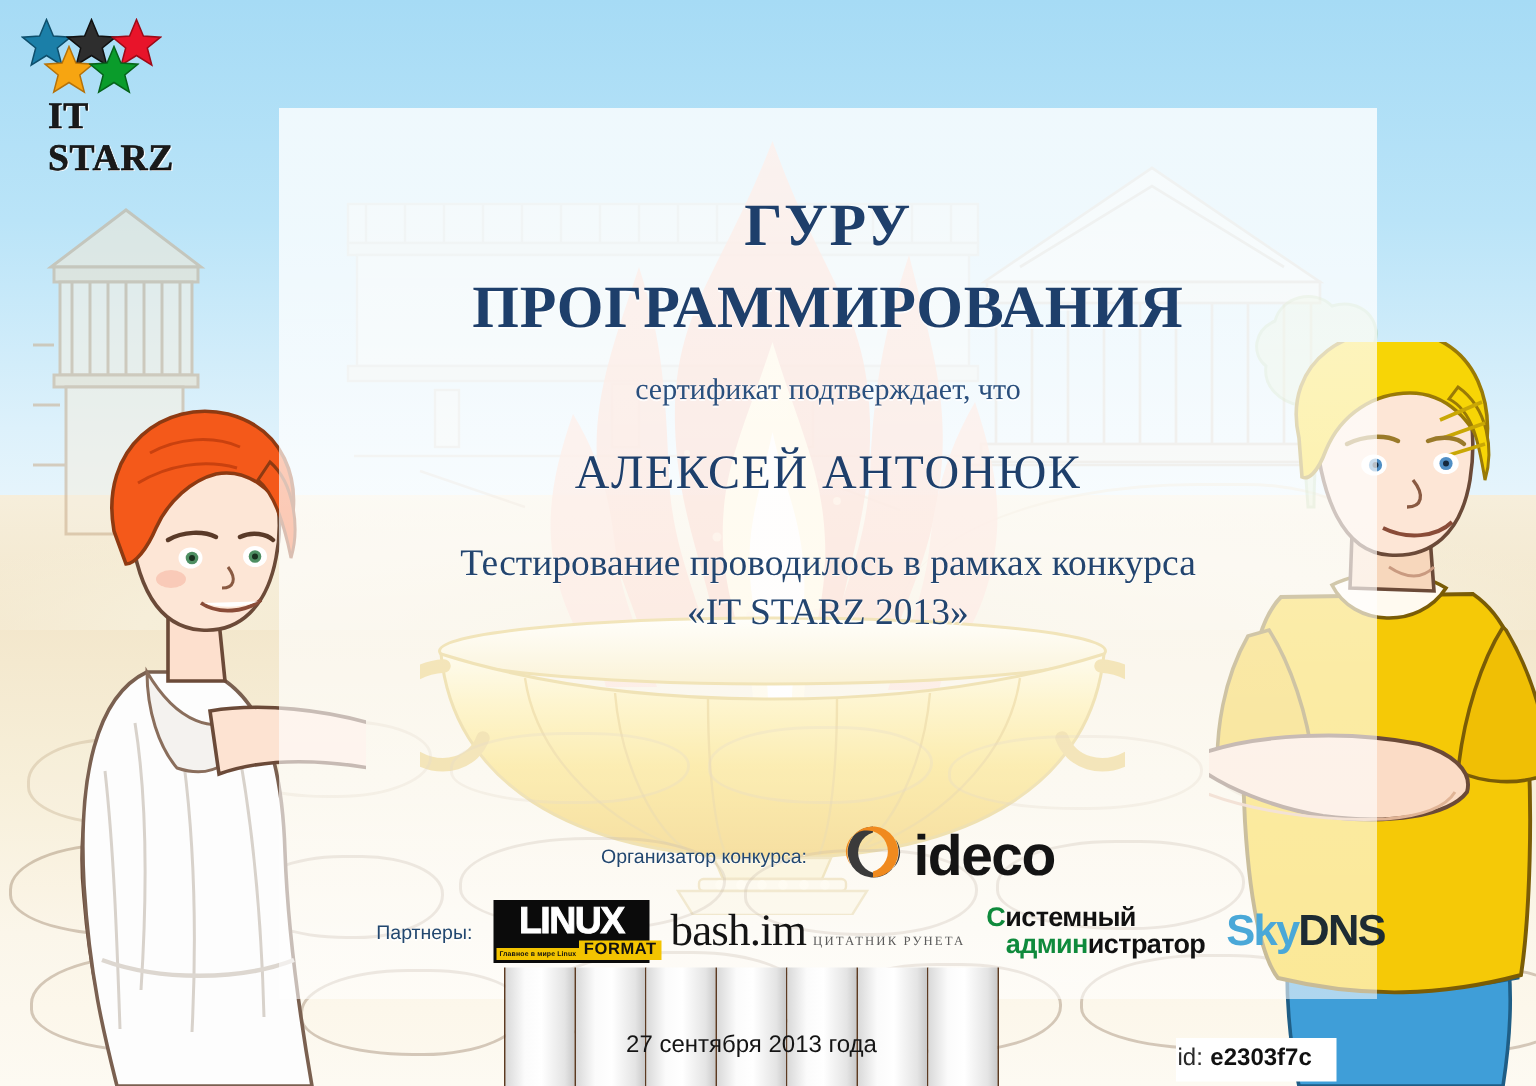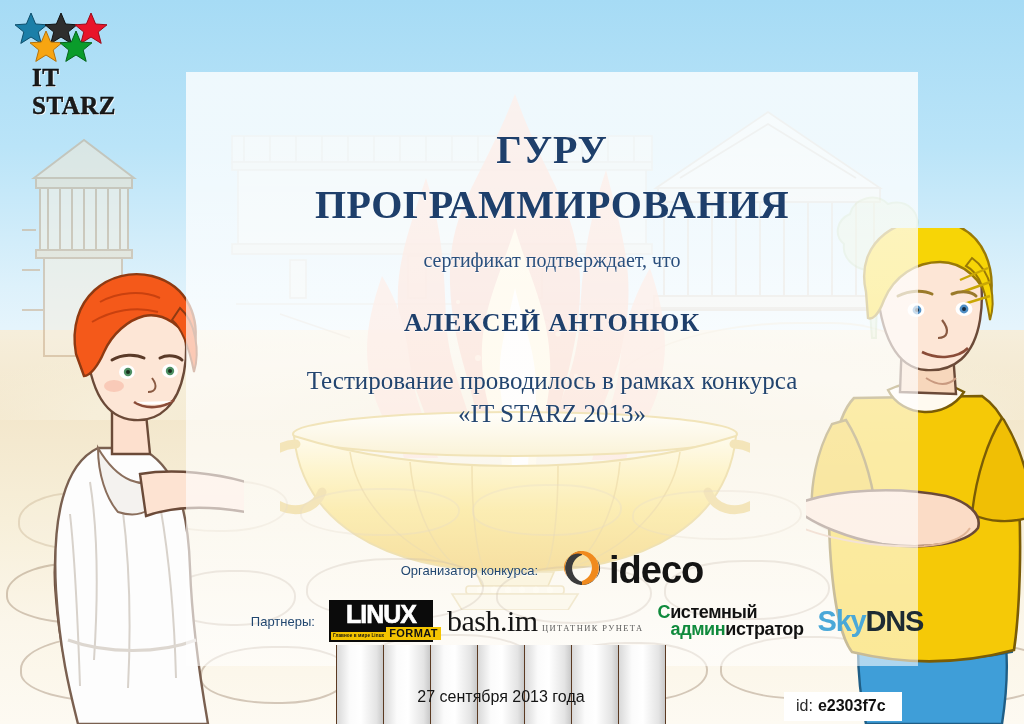--- a/index.html
+++ b/index.html
@@ -127,25 +127,25 @@
   }
   .subtitle {
     font-family: "Liberation Serif", serif;
     font-size: 20px;
     color: #2a4f7d;
     margin-top: 23px;
     text-shadow: 0 1px 0 rgba(255,255,255,.8);
   }
   .recipient {
     font-family: "Liberation Serif", serif;
-    font-weight: bold;
-    font-size: 26px;
+    font-weight: normal;
+    font-size: 32px;
     letter-spacing: 1px;
     color: #1e3f6b;
-    margin-top: 36px;
+    margin-top: 24px;
     text-shadow: 0 1px 0 rgba(255,255,255,.8);
   }
   .body-text {
     font-family: "Liberation Serif", serif;
     font-size: 25px;
     line-height: 1.35;
     color: #23456f;
     margin-top: 26px;
     text-shadow: 0 1px 0 rgba(255,255,255,.8);
   }
@@ -256,21 +256,21 @@
     text-align: center;
     font-family: "Liberation Sans", sans-serif;
     font-size: 16px;
     color: #141414;
   }
 
   
   .id-badge {
     position: absolute; left: 784px; top: 692px;
     background: #ffffff;
-    padding: 5px 16px 6px 12px;
+    padding: 5px 16px 6px 1px;
     font-family: "Liberation Sans", sans-serif;
     font-size: 16px;
     color: #2a2a2a;
     white-space: nowrap;
   }
   .id-badge .id-value { font-weight: bold; color: #111; margin-left: 5px; }
 </style>
 </head>
 <body>
 

